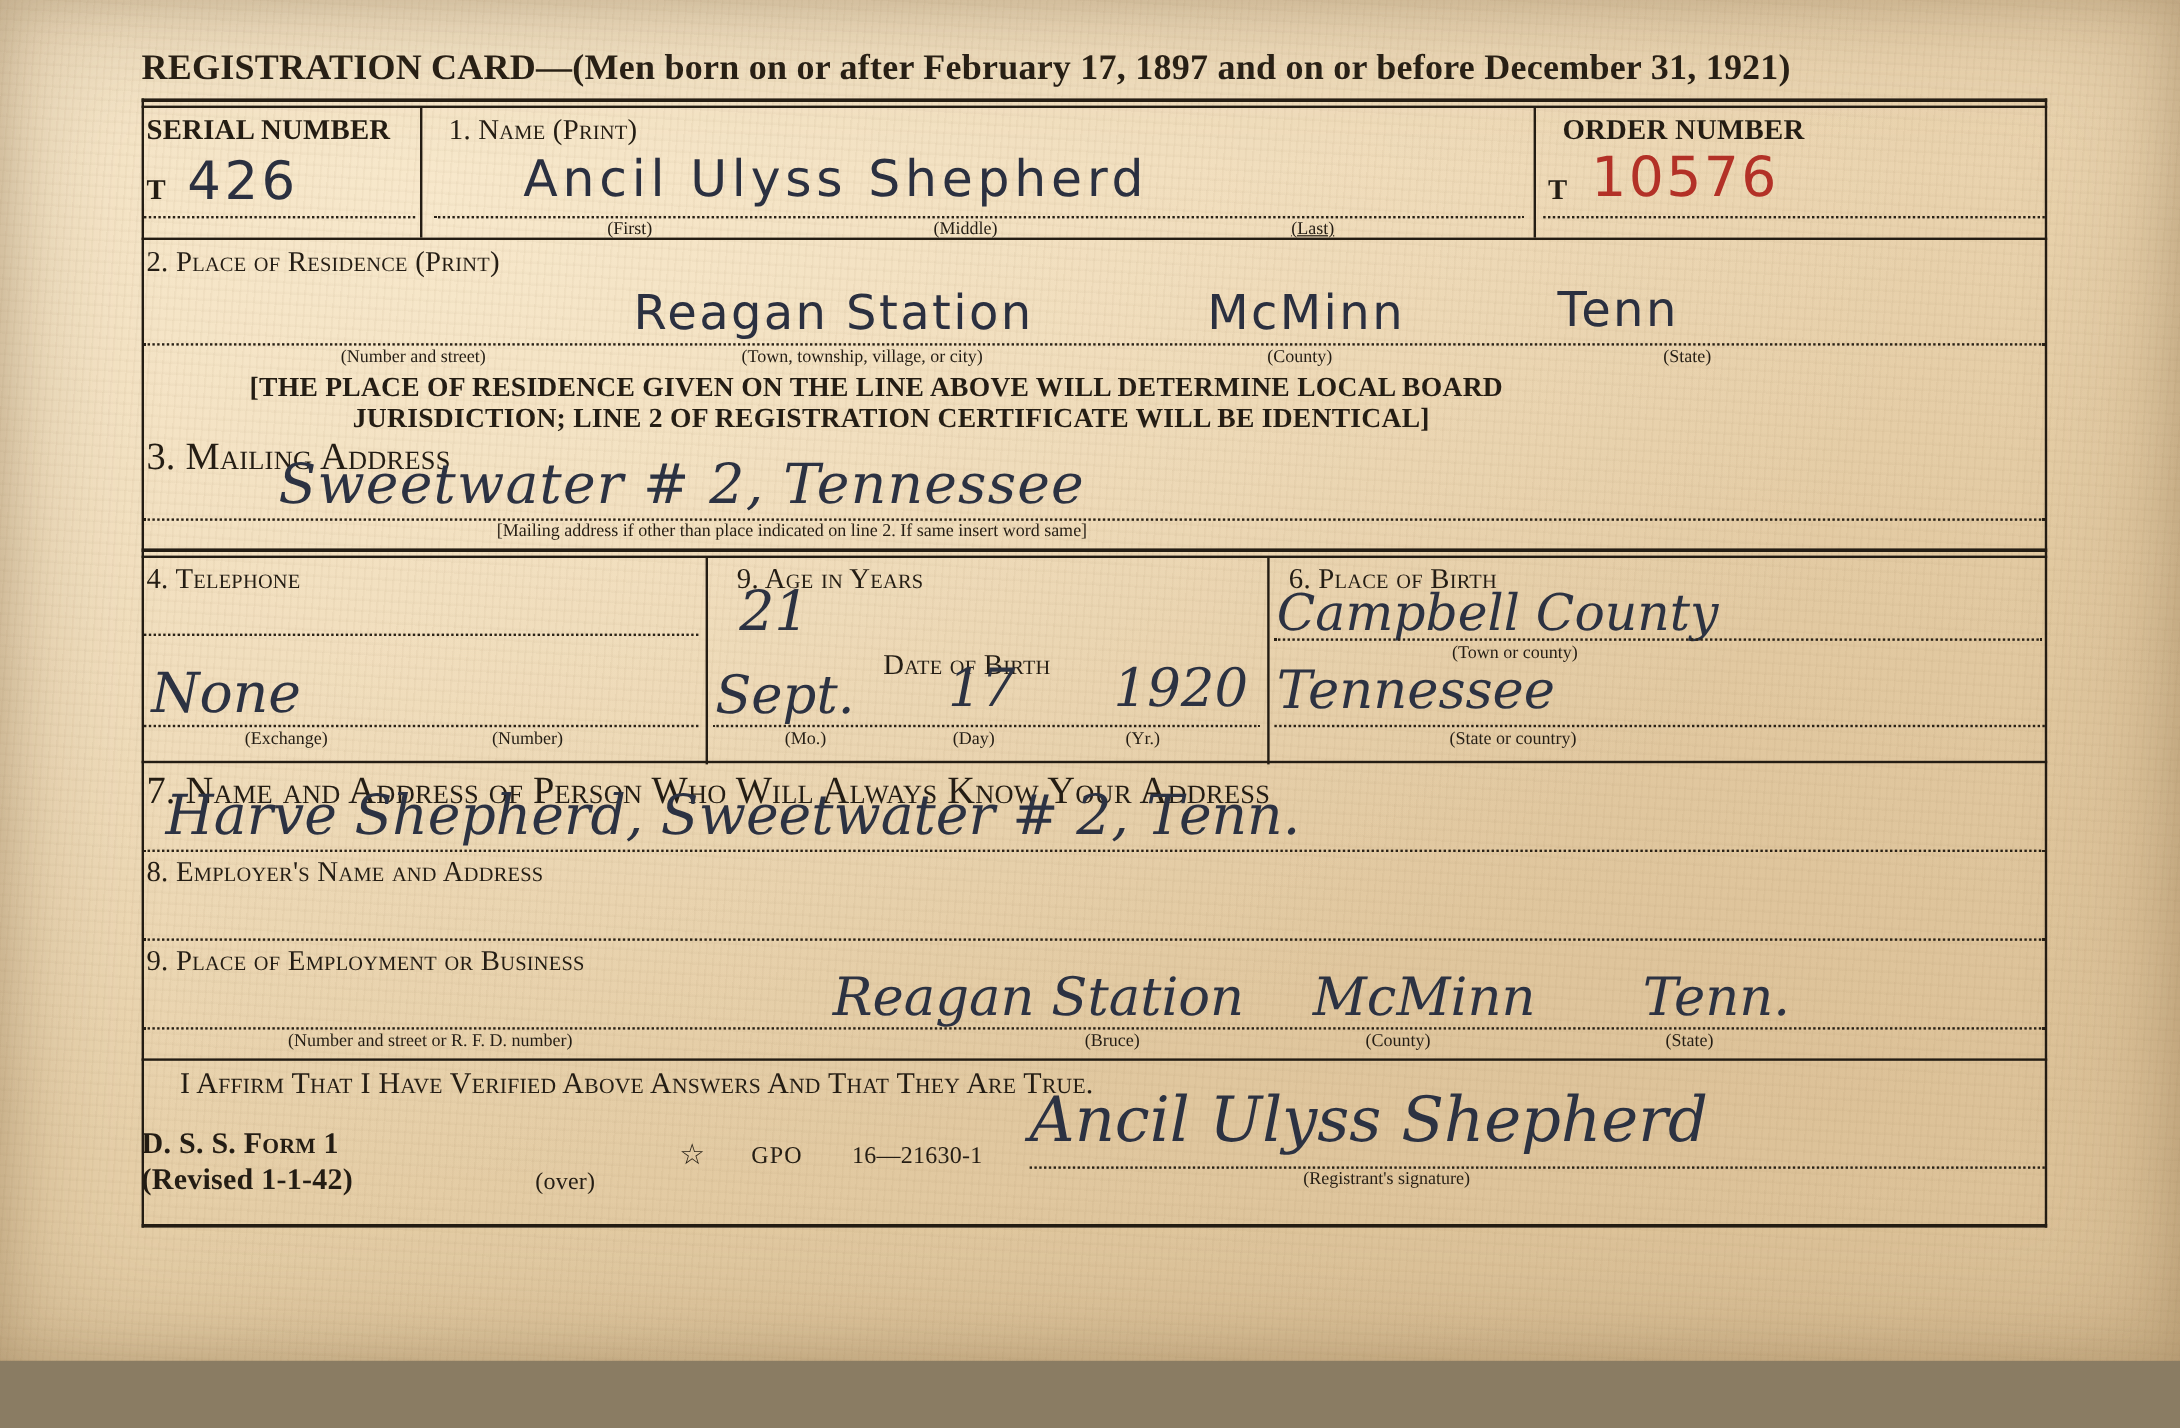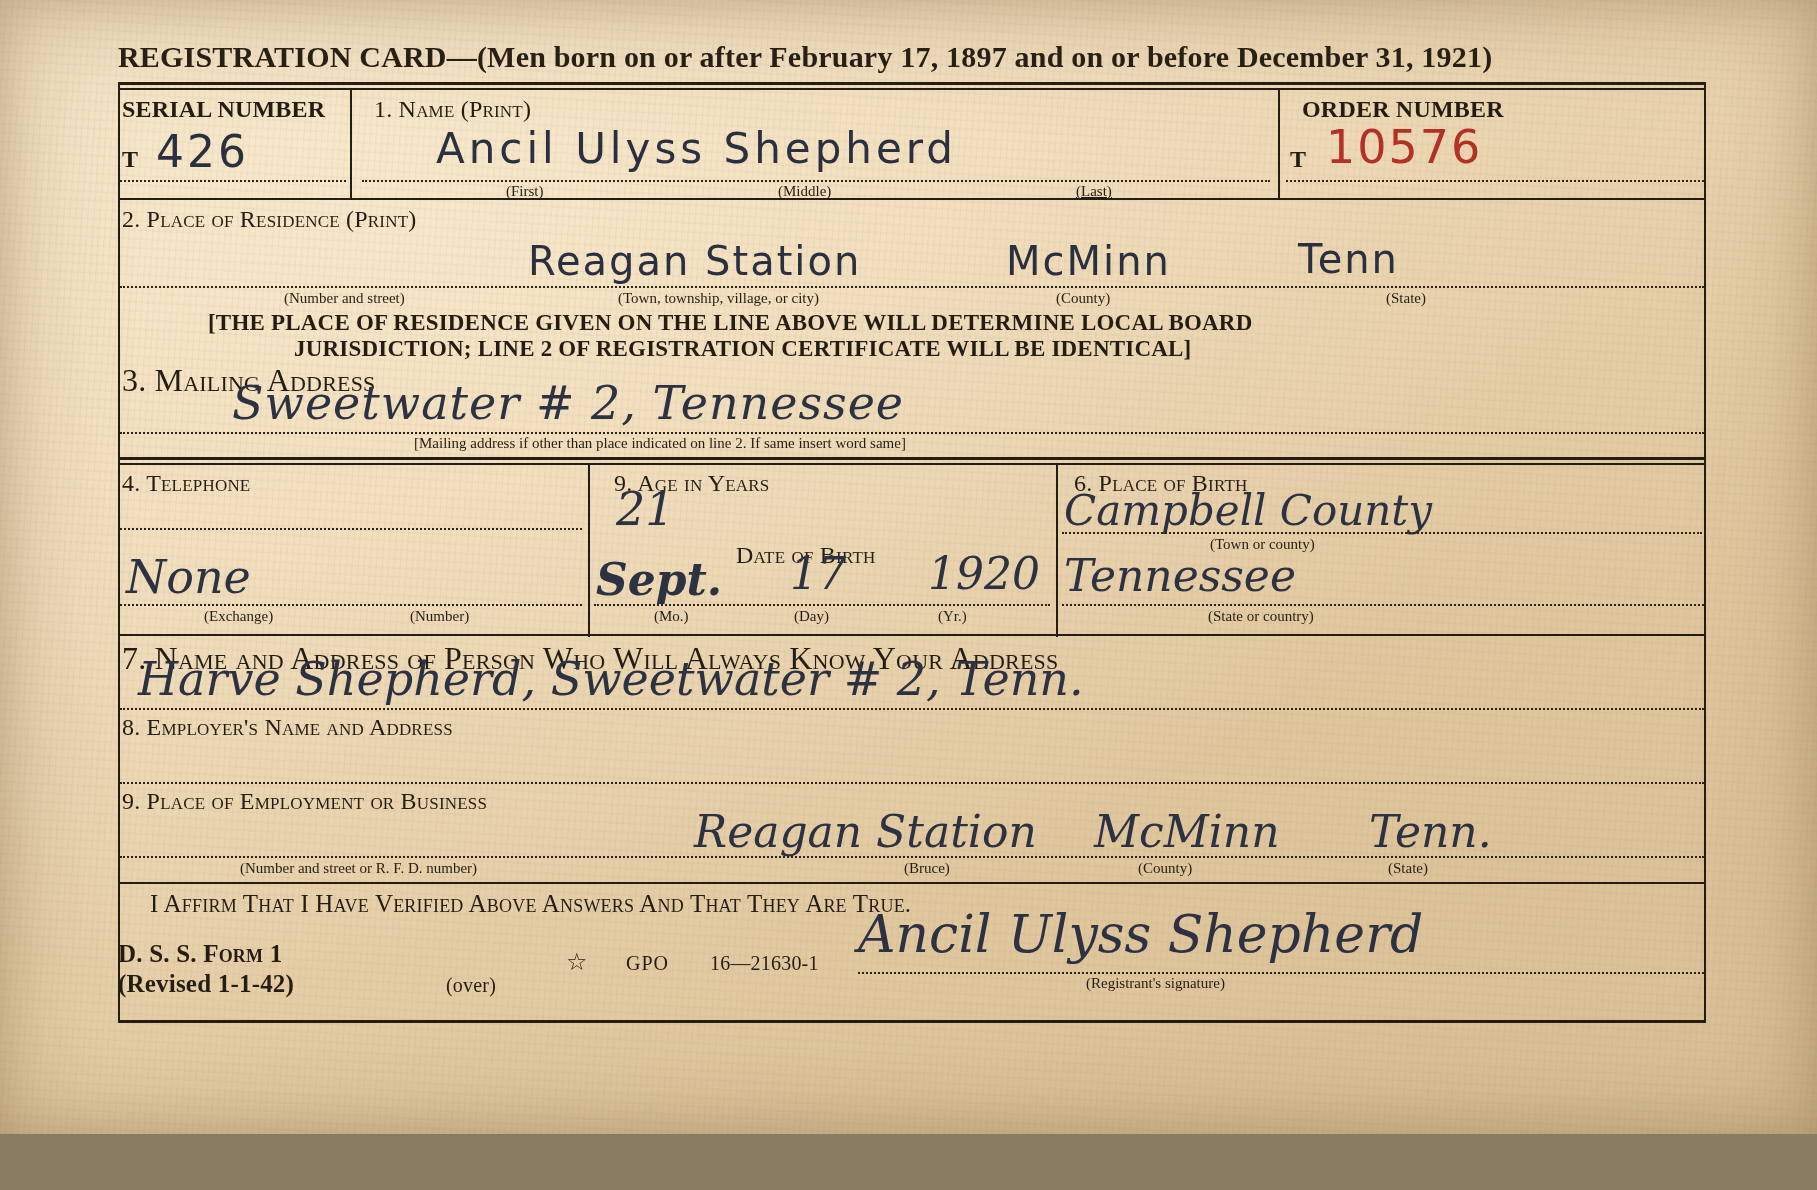--- a/index.html
+++ b/index.html
@@ -165,21 +165,21 @@
     <div class="hw hand-script" style="left:946px; top:466px; font-size:42px;">Campbell County</div>
     <div class="dotrule" style="left:944px; top:512px; width:640px;"></div>
     <div class="caption" style="left:1092px; top:516px;">(Town or county)</div>
 
     <div class="dotrule" style="left:2px; top:508px; width:462px;"></div>
 
     <div class="lbl print smallcaps" style="left:618px; top:522px; font-size:24px;">Date of Birth</div>
 
     <div class="hw hand-script" style="left:8px; top:530px; font-size:46px;">None</div>
 
-    <div class="hw hand-script" style="left:478px; top:534px; font-size:44px;font-weight:bold;">Sept.</div>
+    <div class="hw hand-script" style="left:478px; top:534px; font-size:44px;">Sept.</div>
     <div class="hw hand-script" style="left:672px; top:528px; font-size:44px;">17</div>
     <div class="hw hand-script" style="left:810px; top:528px; font-size:44px;">1920</div>
 
     <div class="hw hand-script" style="left:946px; top:530px; font-size:44px;">Tennessee</div>
 
     <div class="dotrule" style="left:2px; top:584px; width:462px;"></div>
     <div class="dotrule" style="left:476px; top:584px; width:456px;"></div>
     <div class="dotrule" style="left:944px; top:584px; width:642px;"></div>
 
     <div class="caption" style="left:86px; top:588px;">(Exchange)</div>

